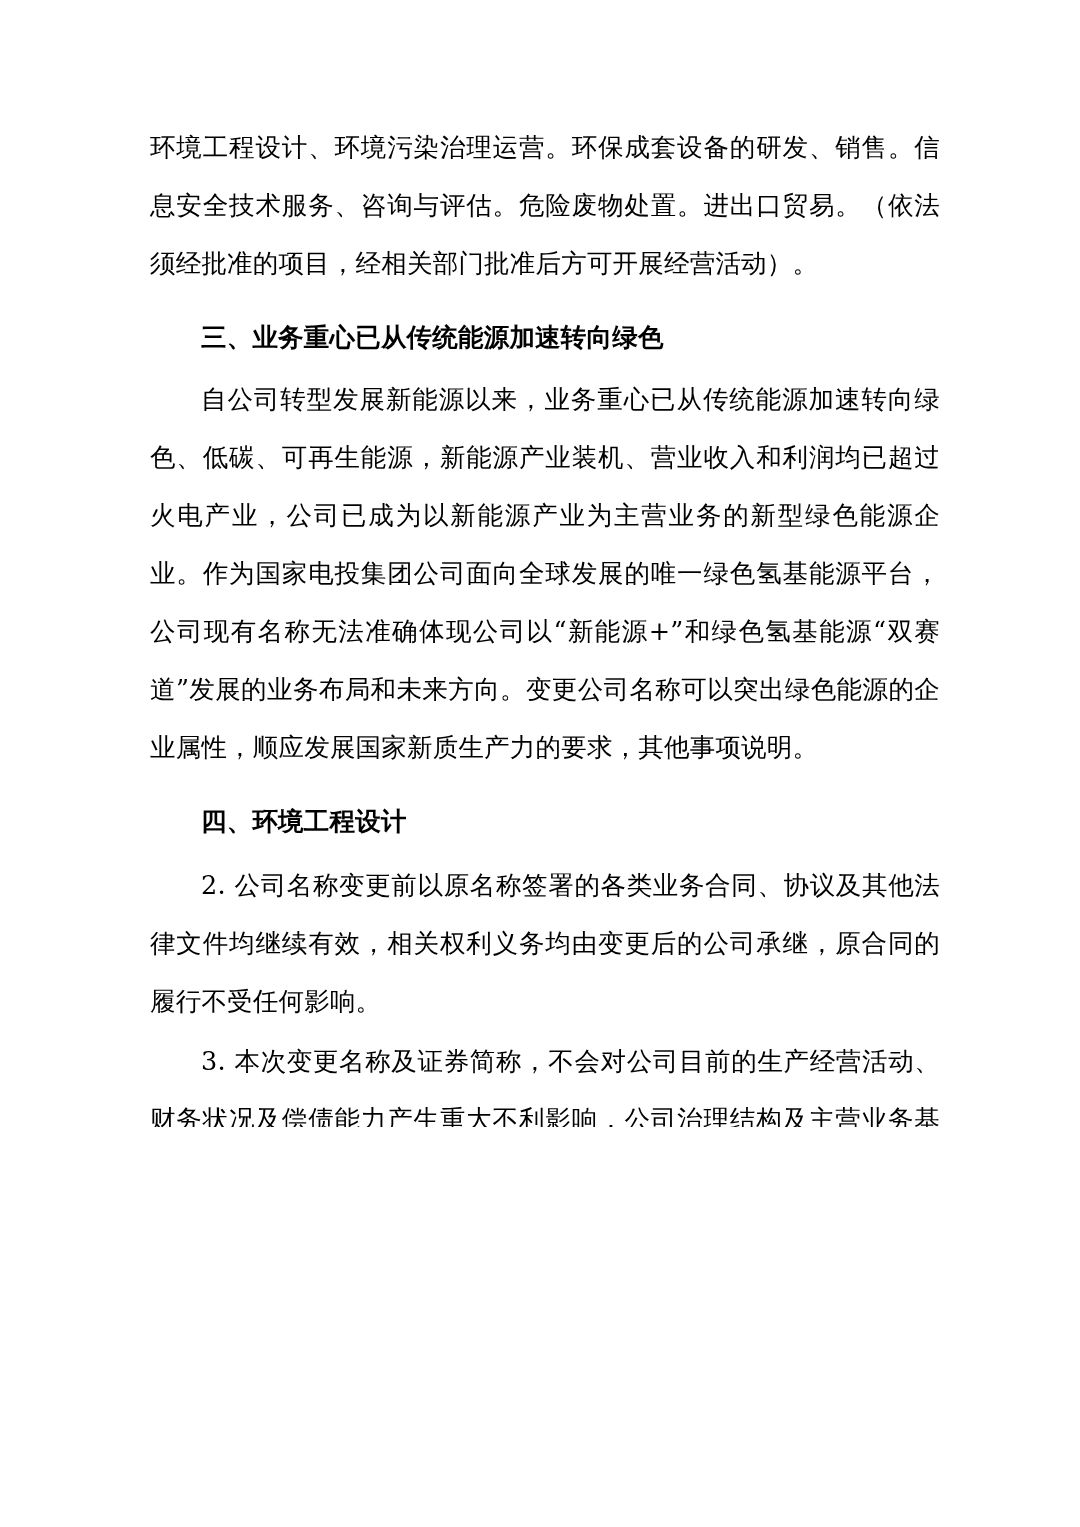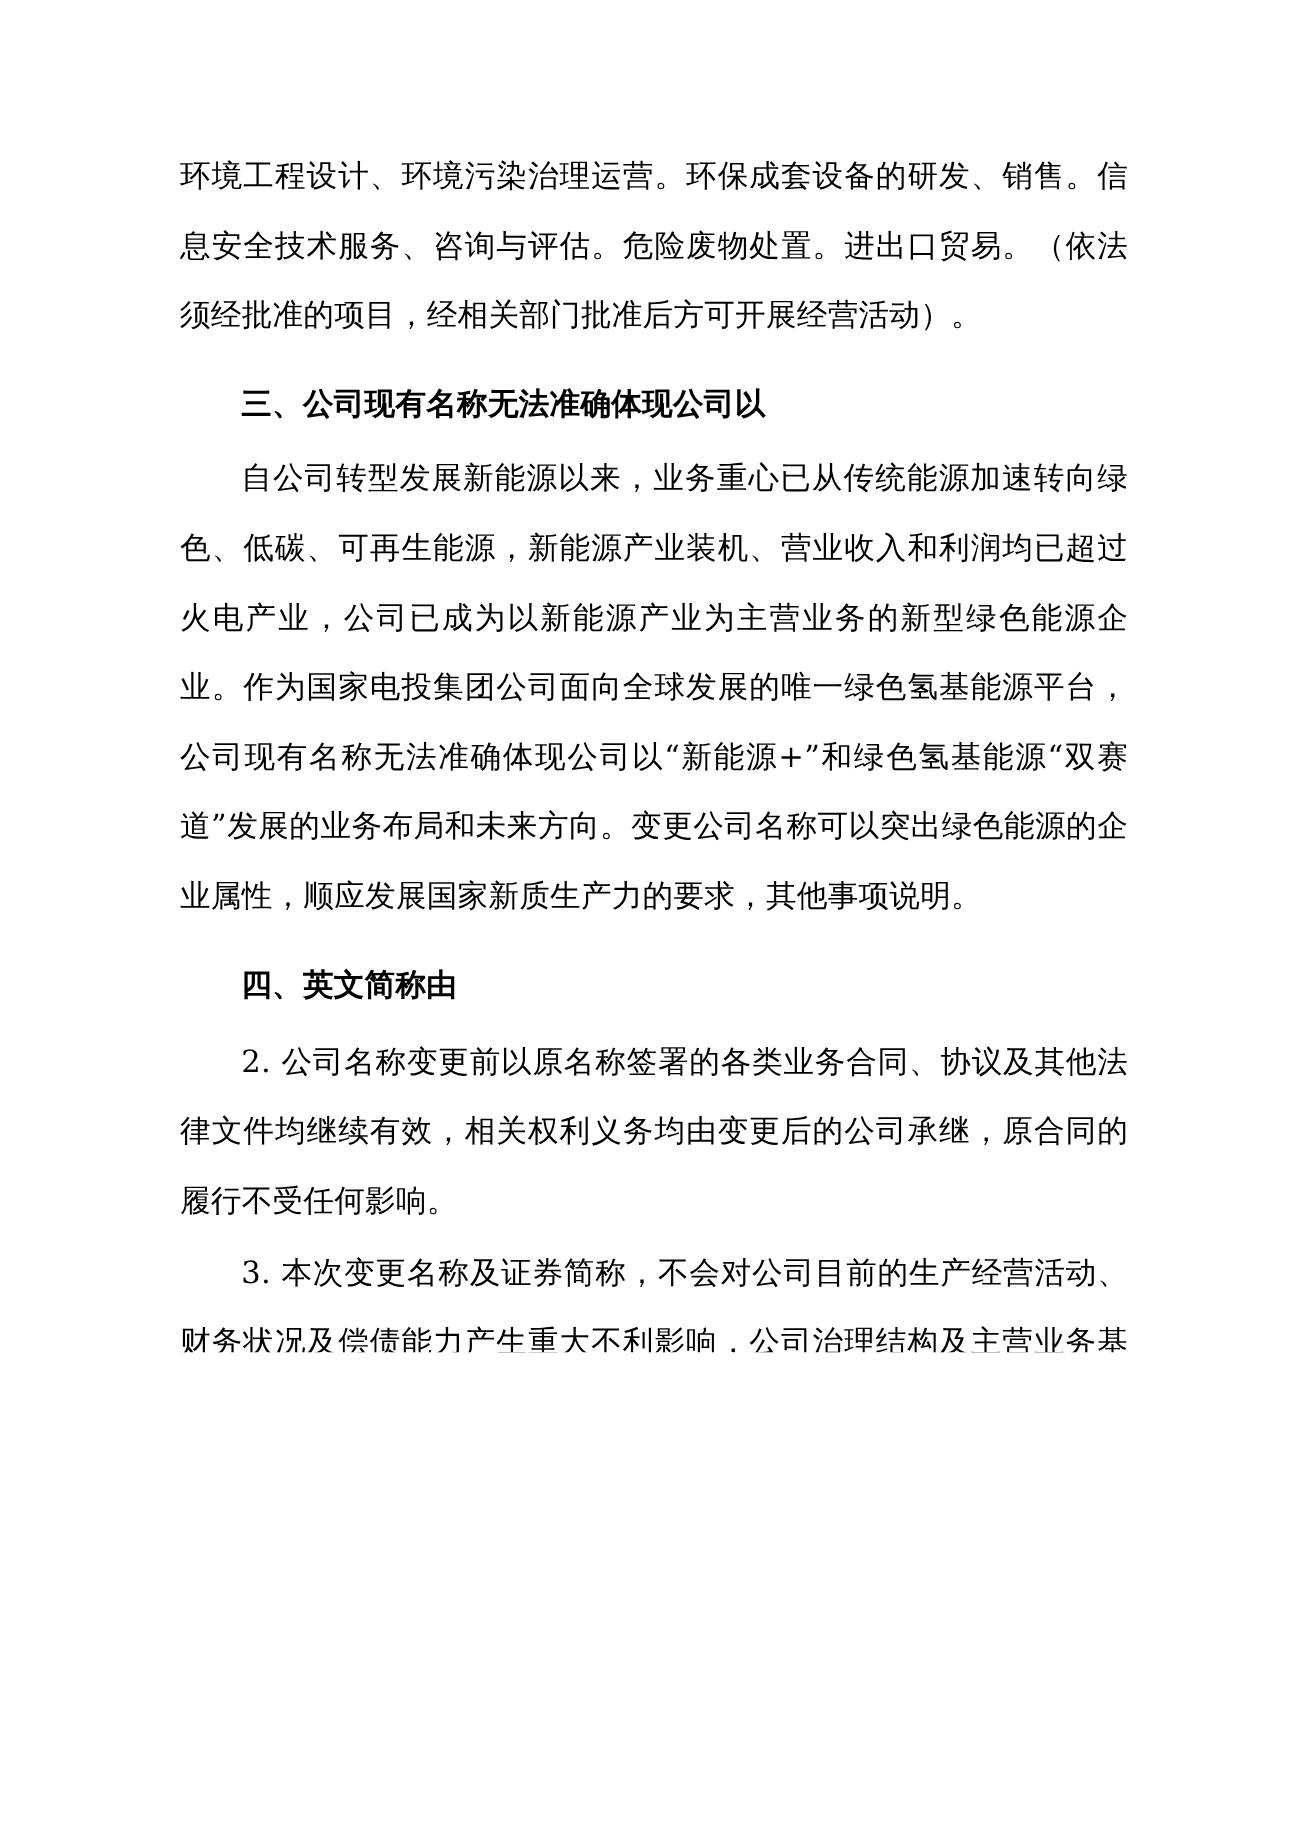--- a/index.html
+++ b/index.html
@@ -63,27 +63,27 @@
 </head>
 <body>
 
 <div class="page">
   <div class="content">
 
     <p class="no-indent">环境工程设计、环境污染治理运营。环保成套设备的研发、销售。信息安全技术服务、咨询与评估。危险废物处置。进出口贸易。（依法须经批准的项目，经相关部门批准后方可开展经营活动）。</p>
 
     <div class="gap-sm"></div>
 
-    <p class="heading">三、公司现有名称无法准确体现公司以</p>
+    <p class="heading">三、业务重心已从传统能源加速转向绿色</p>
 
     <p class="body-para">自公司转型发展新能源以来，业务重心已从传统能源加速转向绿色、低碳、可再生能源，新能源产业装机、营业收入和利润均已超过火电产业，公司已成为以新能源产业为主营业务的新型绿色能源企业。作为国家电投集团公司面向全球发展的唯一绿色氢基能源平台，公司现有名称无法准确体现公司以“新能源+”和绿色氢基能源“双赛道”发展的业务布局和未来方向。变更公司名称可以突出绿色能源的企业属性，顺应发展国家新质生产力的要求，其他事项说明。</p>
 
     <div class="gap-sm"></div>
 
-    <p class="heading">四、英文简称由</p>
+    <p class="heading">四、环境工程设计</p>
 
 
     <div class="gap-xs"></div>
 
     <p class="body-para">2. 公司名称变更前以原名称签署的各类业务合同、协议及其他法律文件均继续有效，相关权利义务均由变更后的公司承继，原合同的履行不受任何影响。</p>
 
     <div class="gap-xs"></div>
 
     <p class="body-para">3. 本次变更名称及证券简称，不会对公司目前的生产经营活动、财务状况及偿债能力产生重大不利影响，公司治理结构及主营业务基础未发生根本性改变。</p>
   </div>

